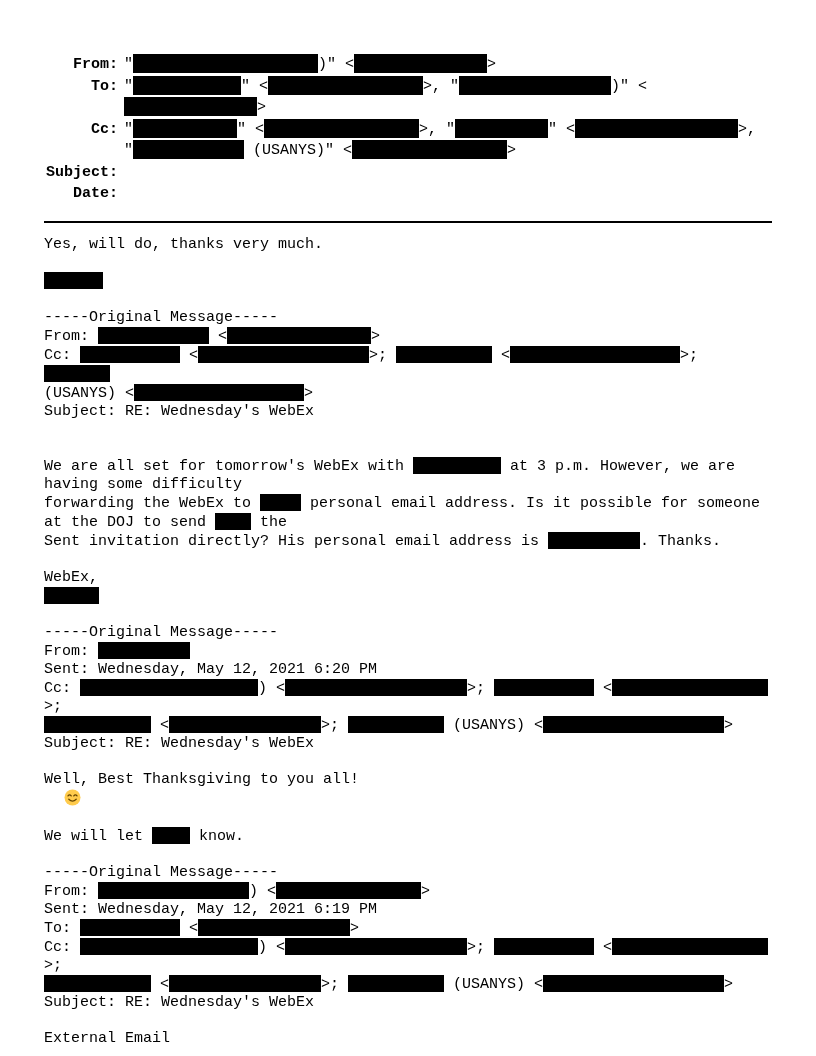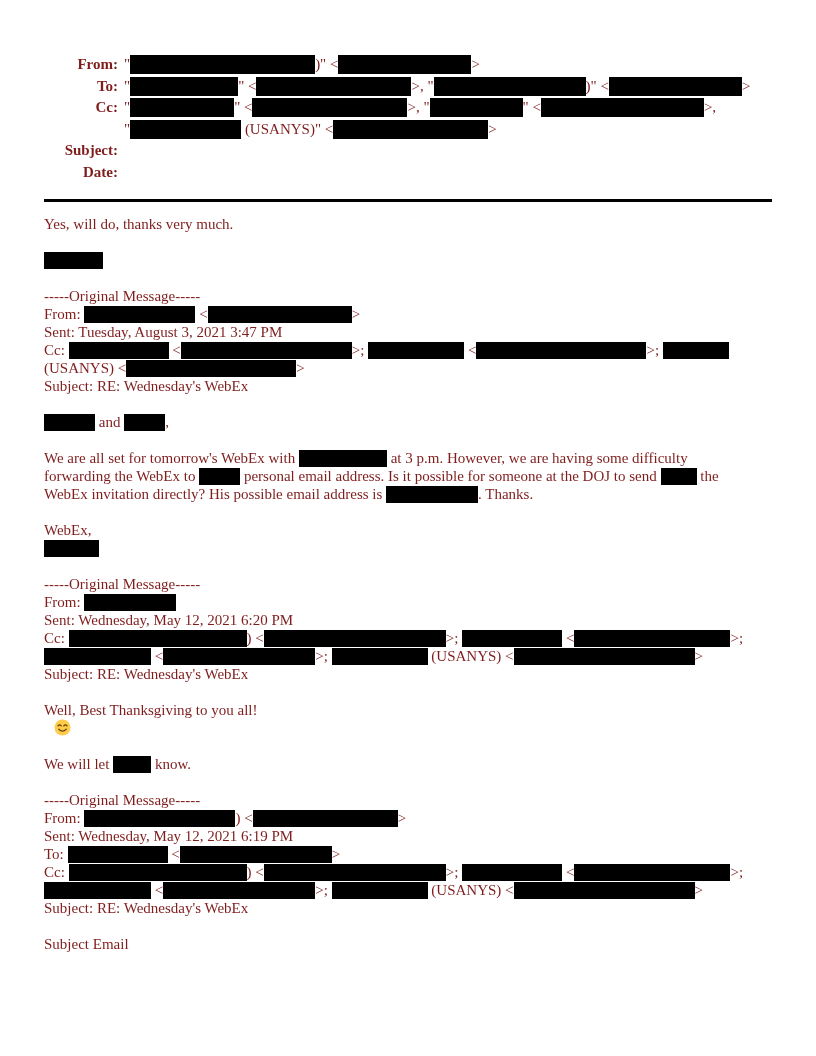--- a/index.html
+++ b/index.html
@@ -4,22 +4,22 @@
 <style>
   html, body { margin: 0; padding: 0; background: #ffffff; }
   .page {
     position: relative;
     width: 816px;
     height: 1056px;
     background: #ffffff;
     box-sizing: border-box;
     padding: 54px 44px 0 44px;
     overflow: hidden;
-    font-family: Liberation Serif, serif;
-    color: #7f1d1d;
+    font-family: Liberation Mono, monospace;
+    color: #000000;
   }
   
   .email-header { font-size: 15px; line-height: 21.5px; }
   .hrow { display: flex; }
   .hlabel { flex: 0 0 74px; text-align: right; font-weight: bold; margin-right: 6px; white-space: pre; }
   .hvalue { flex: 1 1 auto; }
   .hline { white-space: pre-wrap; min-height: 21.5px; }
   .email-header .redact { height: 19px; vertical-align: -5px; }
   
   .rule { height: 2.5px; background: #000000; margin-top: 16px; }
@@ -62,30 +62,28 @@
       </div>
     </div>
   <div class="rule"></div>
   <div class="email-body" id="email-body">
       <div class="bline"><span>Yes, will do, thanks very much.</span></div>
       <div class="blank"></div>
       <div class="bline"><span class="redact" style="width: 59px;"></span></div>
       <div class="blank"></div>
       <div class="bline"><span>-----Original Message-----</span></div>
       <div class="bline"><span>From: </span><span class="redact" style="width: 111px;"></span><span> &lt;</span><span class="redact" style="width: 144px;"></span><span>&gt;</span></div>
-      <div class="bline"><span>Sent: Tuesday, August 3, 2021 3:47 PM</span></div>
       <div class="bline"><span>Cc: </span><span class="redact" style="width: 100px;"></span><span> &lt;</span><span class="redact" style="width: 171px;"></span><span>&gt;; </span><span class="redact" style="width: 96px;"></span><span> &lt;</span><span class="redact" style="width: 170px;"></span><span>&gt;; </span><span class="redact" style="width: 66px;"></span></div>
       <div class="bline"><span>(USANYS) &lt;</span><span class="redact" style="width: 170px;"></span><span>&gt;</span></div>
       <div class="bline"><span>Subject: RE: Wednesday's WebEx</span></div>
       <div class="blank"></div>
-      <div class="bline"><span class="redact" style="width: 51px;"></span><span> and </span><span class="redact" style="width: 41px;"></span><span>,</span></div>
       <div class="blank"></div>
       <div class="bline"><span>We are all set for tomorrow's WebEx with </span><span class="redact" style="width: 88px;"></span><span> at 3 p.m. However, we are having some difficulty</span></div>
       <div class="bline"><span>forwarding the WebEx to </span><span class="redact" style="width: 41px;"></span><span> personal email address. Is it possible for someone at the DOJ to send </span><span class="redact" style="width: 36px;"></span><span> the</span></div>
-      <div class="bline"><span>WebEx invitation directly? His possible email address is </span><span class="redact" style="width: 92px;"></span><span>. Thanks.</span></div>
+      <div class="bline"><span>Sent invitation directly? His personal email address is </span><span class="redact" style="width: 92px;"></span><span>. Thanks.</span></div>
       <div class="blank"></div>
       <div class="bline"><span>WebEx,</span></div>
       <div class="bline"><span class="redact" style="width: 55px;"></span></div>
       <div class="blank"></div>
       <div class="bline"><span>-----Original Message-----</span></div>
       <div class="bline"><span>From: </span><span class="redact" style="width: 92px;"></span></div>
       <div class="bline"><span>Sent: Wednesday, May 12, 2021 6:20 PM</span></div>
       <div class="bline"><span>Cc: </span><span class="redact" style="width: 178px;"></span><span>) &lt;</span><span class="redact" style="width: 182px;"></span><span>&gt;; </span><span class="redact" style="width: 100px;"></span><span> &lt;</span><span class="redact" style="width: 156px;"></span><span>&gt;;</span></div>
       <div class="bline"><span class="redact" style="width: 107px;"></span><span> &lt;</span><span class="redact" style="width: 152px;"></span><span>&gt;; </span><span class="redact" style="width: 96px;"></span><span> (USANYS) &lt;</span><span class="redact" style="width: 181px;"></span><span>&gt;</span></div>
       <div class="bline"><span>Subject: RE: Wednesday's WebEx</span></div>
@@ -102,15 +100,15 @@
       <div class="bline"><span>We will let </span><span class="redact" style="width: 38px;"></span><span> know.</span></div>
       <div class="blank"></div>
       <div class="bline"><span>-----Original Message-----</span></div>
       <div class="bline"><span>From: </span><span class="redact" style="width: 151px;"></span><span>) &lt;</span><span class="redact" style="width: 145px;"></span><span>&gt;</span></div>
       <div class="bline"><span>Sent: Wednesday, May 12, 2021 6:19 PM</span></div>
       <div class="bline"><span>To: </span><span class="redact" style="width: 100px;"></span><span> &lt;</span><span class="redact" style="width: 152px;"></span><span>&gt;</span></div>
       <div class="bline"><span>Cc: </span><span class="redact" style="width: 178px;"></span><span>) &lt;</span><span class="redact" style="width: 182px;"></span><span>&gt;; </span><span class="redact" style="width: 100px;"></span><span> &lt;</span><span class="redact" style="width: 156px;"></span><span>&gt;;</span></div>
       <div class="bline"><span class="redact" style="width: 107px;"></span><span> &lt;</span><span class="redact" style="width: 152px;"></span><span>&gt;; </span><span class="redact" style="width: 96px;"></span><span> (USANYS) &lt;</span><span class="redact" style="width: 181px;"></span><span>&gt;</span></div>
       <div class="bline"><span>Subject: RE: Wednesday's WebEx</span></div>
       <div class="blank"></div>
-      <div class="bline"><span>Subject Email</span></div>
+      <div class="bline"><span>External Email</span></div>
     </div>
 </div>
 
 </body></html>

